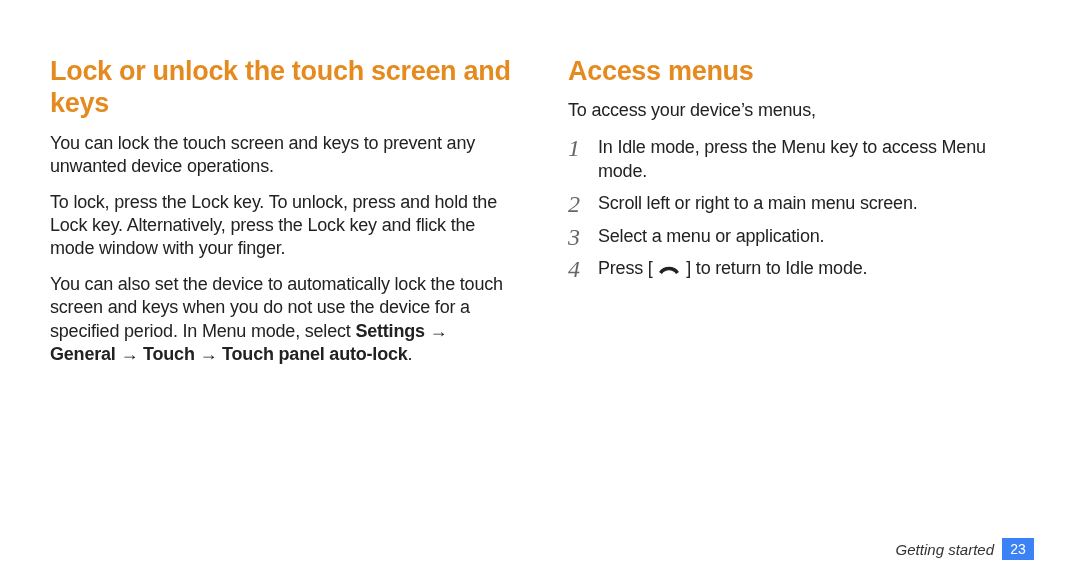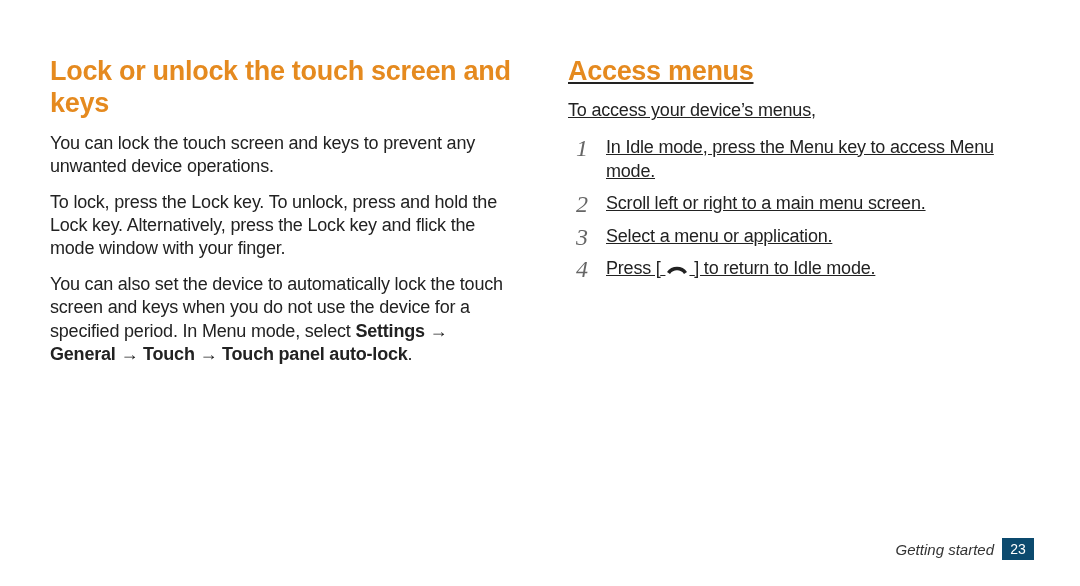--- a/index.html
+++ b/index.html
@@ -15,41 +15,41 @@
     box-sizing: border-box;
     padding: 55px 46px 0 50px;
     position: relative;
     display: flex;
   }
   .column {
     flex: 1 1 0;
     box-sizing: border-box;
   }
   .col-left  { padding-right: 26px; }
-  .col-right { padding-left: 26px; text-decoration: underline; }
+  .col-right { padding-left: 26px; }
 
   .h1 {
     color: #e58a1f;
     font-size: 27px;
     font-weight: 700;
     line-height: 1.2;
     margin: 0 0 12px 0;
     letter-spacing: -0.3px;
   }
   .p {
     font-size: 18px;
     line-height: 1.3;
     margin: 0 0 12px 0;
     letter-spacing: -0.2px;
   }
   .bold { font-weight: 700; }
 
   .ol {
     list-style: none;
-    margin: 8px;
+    margin: 0;
     padding: 0;
     counter-reset: step;
   }
   .ol > li {
     counter-increment: step;
     position: relative;
     padding-left: 30px;
     font-size: 18px;
     line-height: 1.35;
     margin-bottom: 8px;
@@ -84,21 +84,21 @@
   .footer .section-name {
     font-style: italic;
     color: #333;
   }
   .footer .page-num {
     display: inline-block;
     min-width: 24px;
     height: 22px;
     line-height: 22px;
     text-align: center;
-    background: #0c4a6e;
+    background: #3b82f6;
     color: #fff;
     font-style: normal;
     font-size: 14px;
     padding: 0 4px;
   }
 </style>
 </head>
 <body>
 
 <div class="page">

